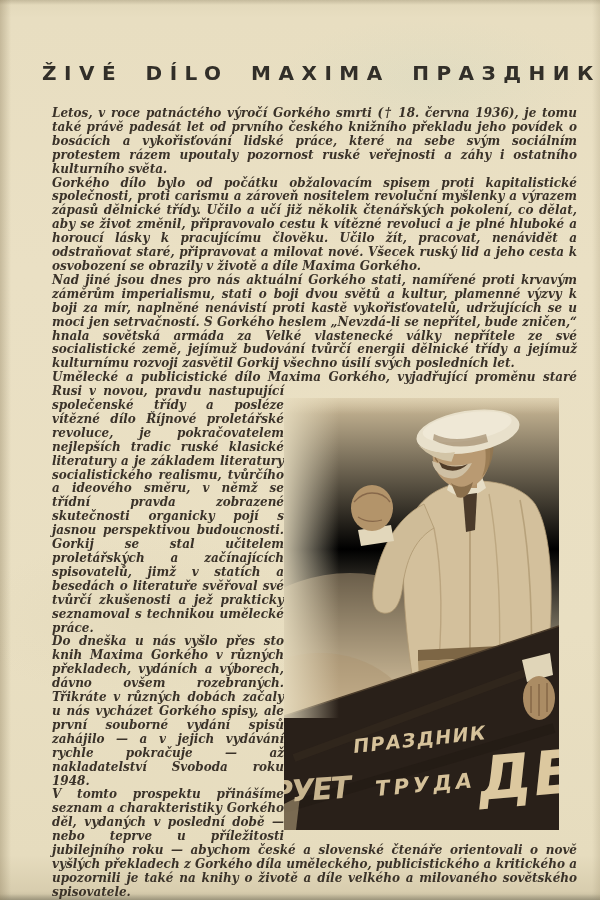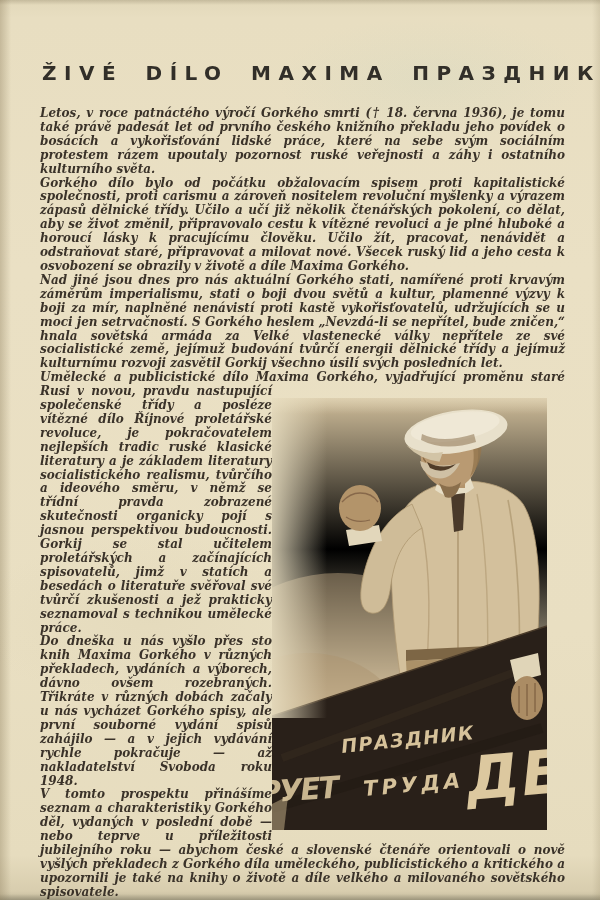--- a/index.html
+++ b/index.html
@@ -24,21 +24,21 @@
       linear-gradient(0deg, rgba(105,100,80,.42), rgba(105,100,80,0) 6px);
   }
   h1.title{
     position:absolute;left:42px;top:60px;margin:0;
     font-family:"DejaVu Sans", sans-serif;
     font-weight:700;font-size:20px;line-height:26px;
     letter-spacing:7.5px;word-spacing:8px;white-space:nowrap;
     color:#322f29;
   }
   .content{
-    position:absolute;left:40px;top:107px;width:525px;
+    position:absolute;left:52px;top:107px;width:525px;
     font:italic 700 12px/13.9px "DejaVu Serif", serif;
     color:#3a3229;text-align:justify;
   }
   .content p{margin:0;padding:0;}
   .photo-push{float:right;width:0;height:27px;}
   figure.photo-frame{
     float:right;clear:right;width:293px;height:434px;margin:0;padding:0;
   }
   .photo{
     width:275px;height:432px;position:relative;display:block;

